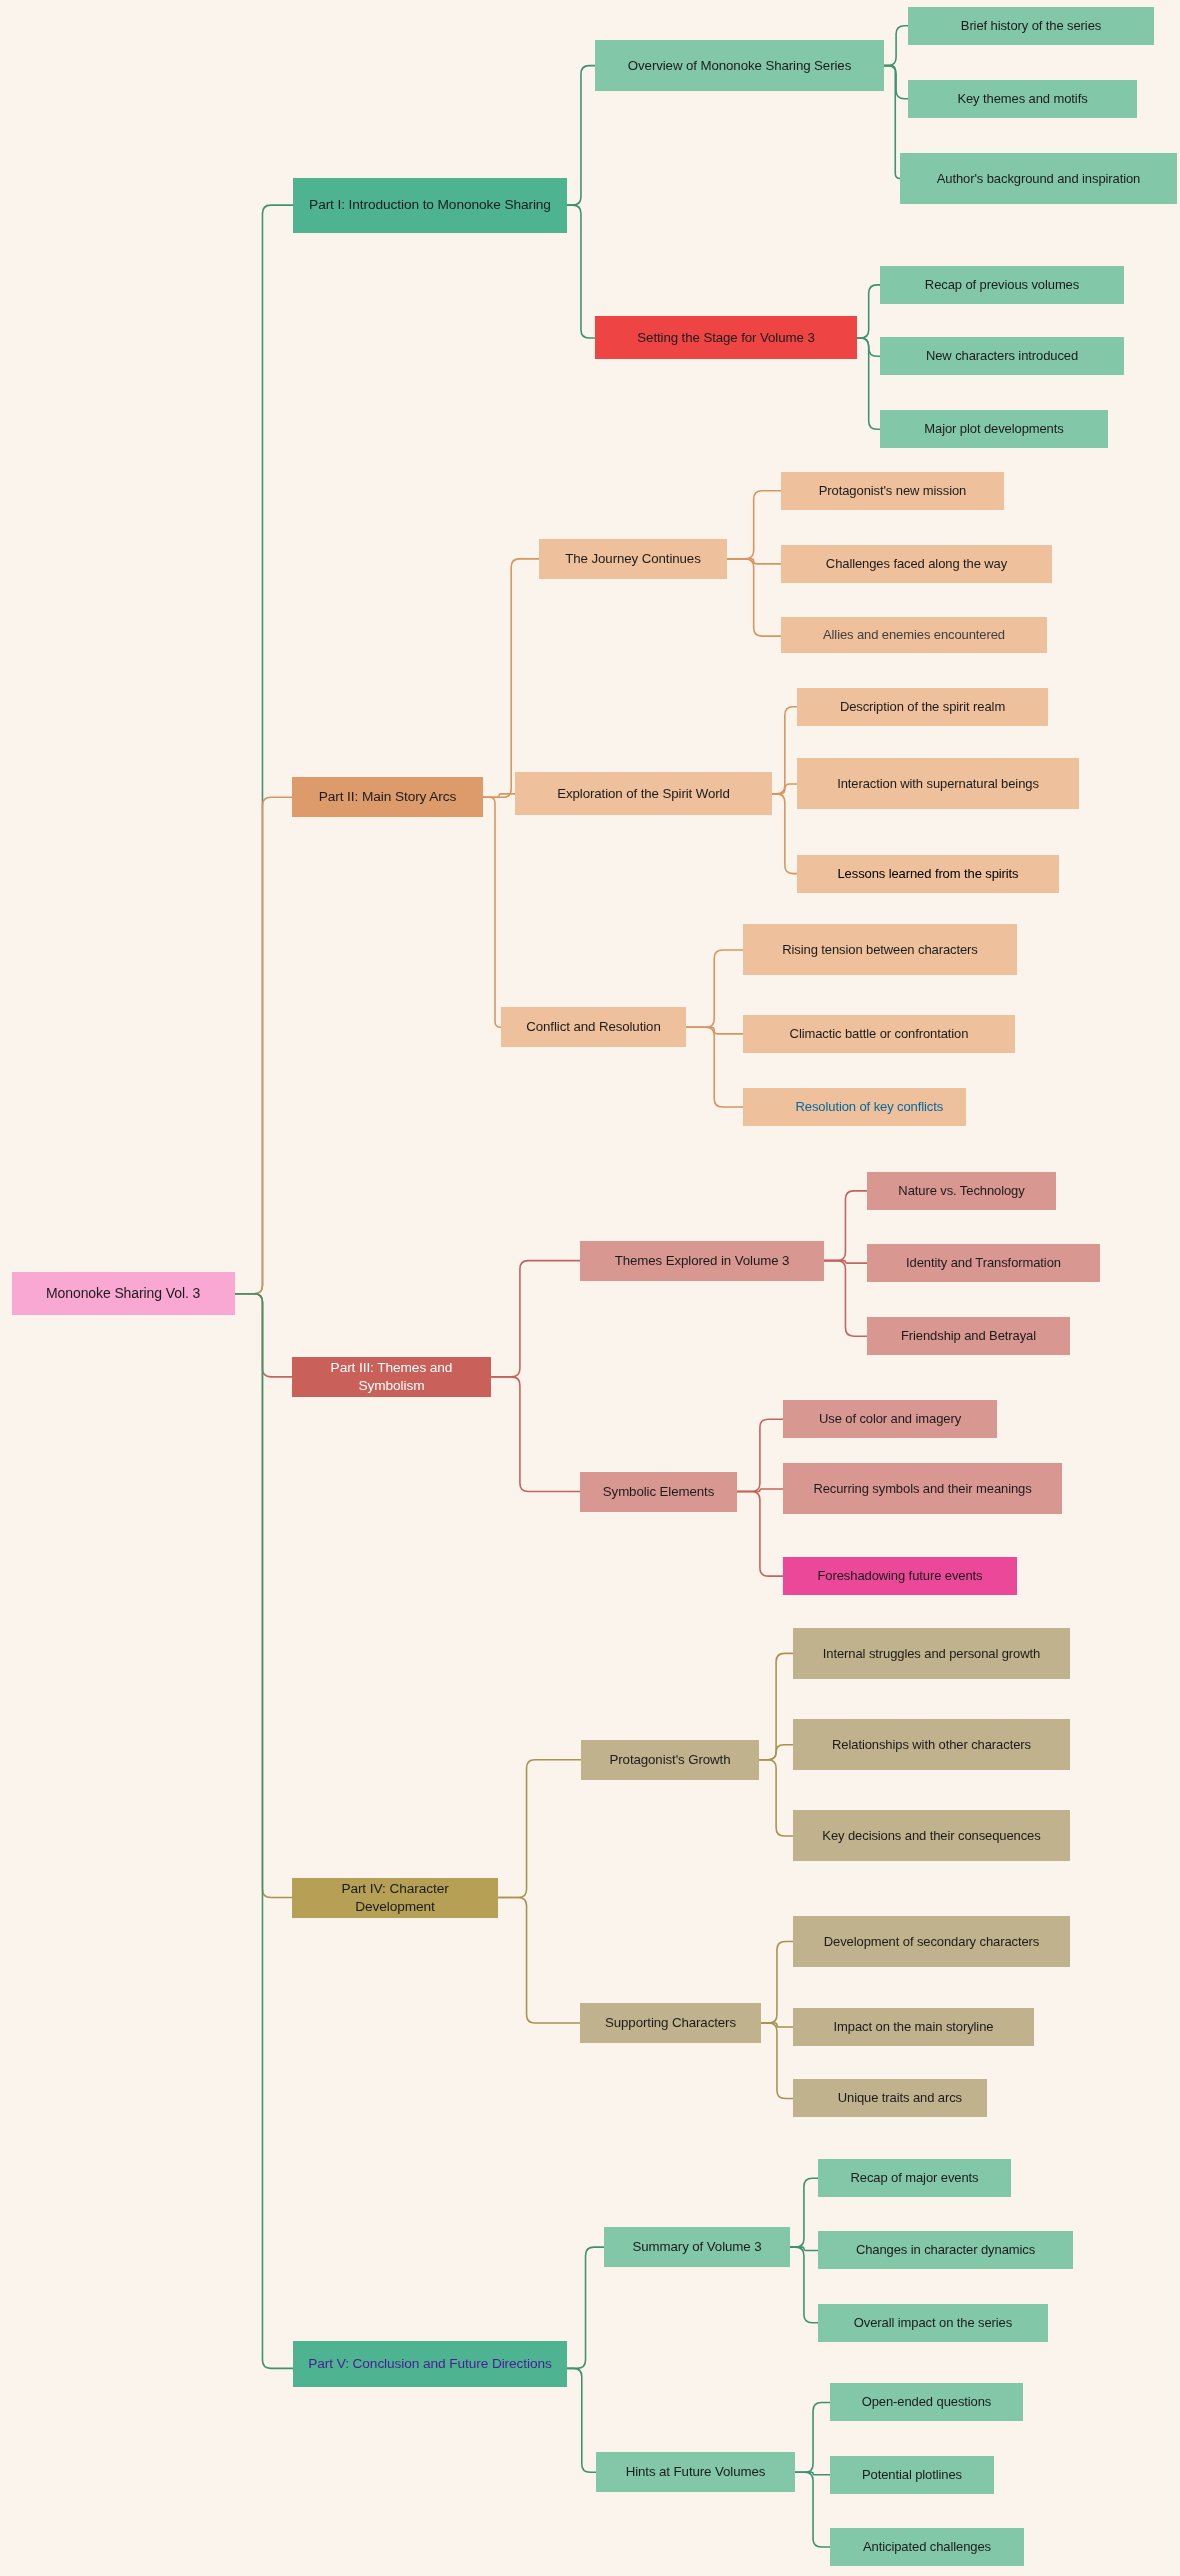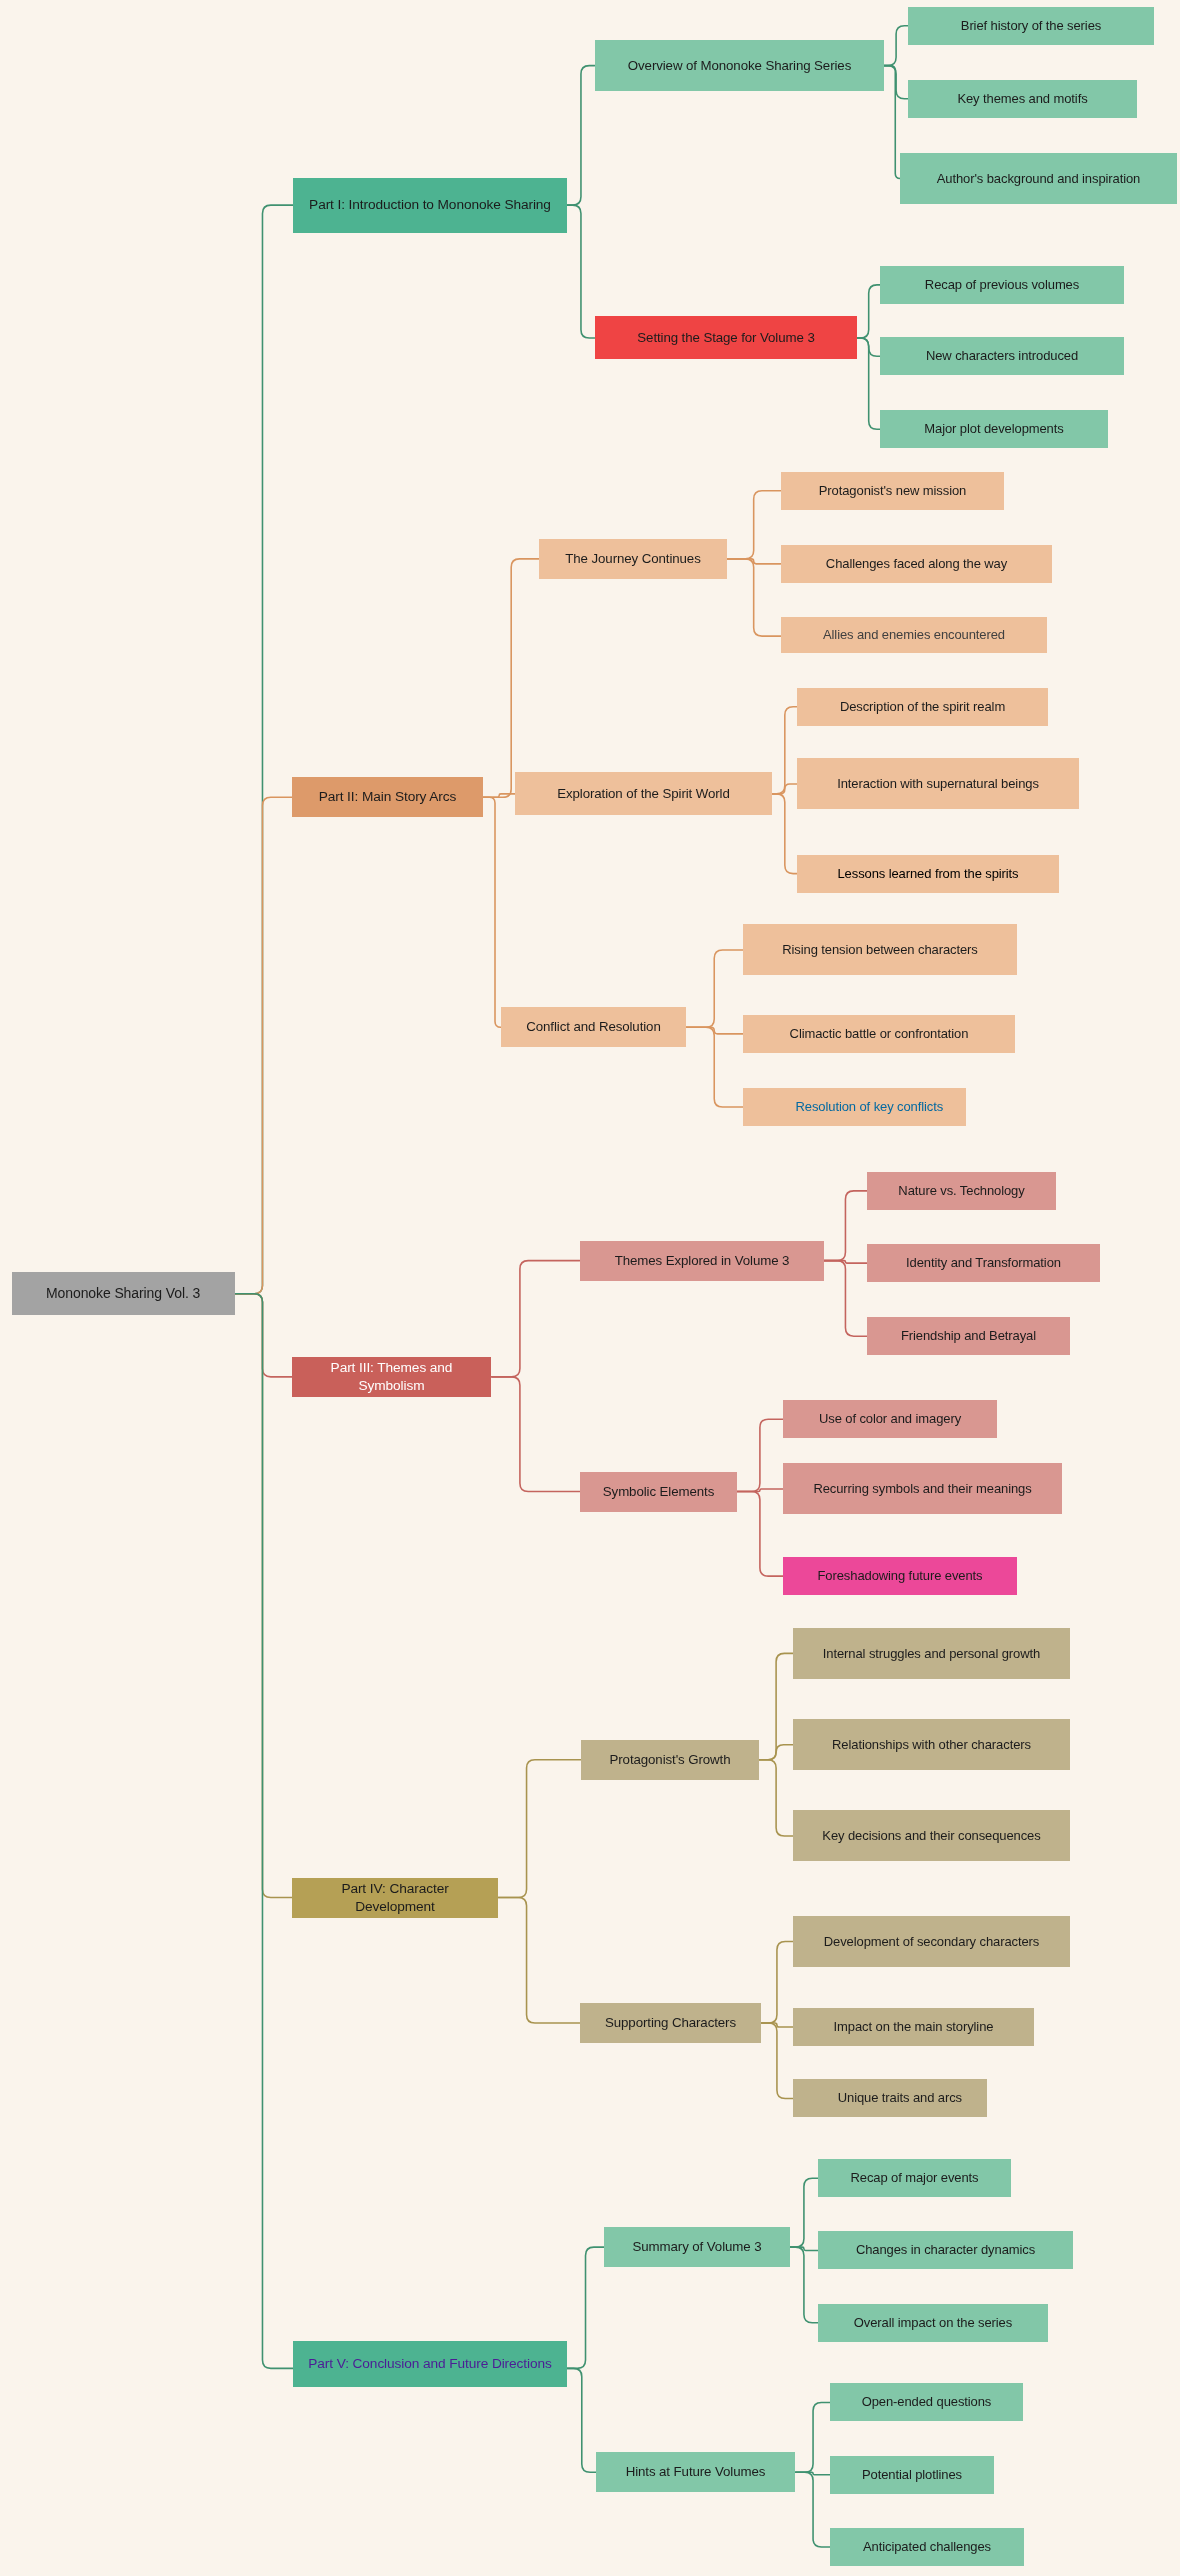--- a/index.html
+++ b/index.html
@@ -102,21 +102,21 @@
       <path d="M 683 2852 L 695 2852 Q 705 2852 705 2842 L 705 2716 Q 705 2706 715 2706 L 727 2706" fill="none" stroke="#3f9170" stroke-width="1.9" stroke-linecap="round"></path>
       <path d="M 951 2706 L 958 2706 Q 968 2706 968 2696 L 968 2633 Q 968 2623 978 2623 L 985 2623" fill="none" stroke="#3f9170" stroke-width="1.9" stroke-linecap="round"></path>
       <path d="M 951 2706 L 966 2706 Q 968 2706 968 2708 L 968 2708 Q 968 2710 970 2710 L 985 2710" fill="none" stroke="#3f9170" stroke-width="1.9" stroke-linecap="round"></path>
       <path d="M 951 2706 L 958 2706 Q 968 2706 968 2716 L 968 2787 Q 968 2797 978 2797 L 985 2797" fill="none" stroke="#3f9170" stroke-width="1.9" stroke-linecap="round"></path>
       <path d="M 683 2852 L 690.5 2852 Q 700.5 2852 700.5 2862 L 700.5 2967 Q 700.5 2977 710.5 2977 L 718 2977" fill="none" stroke="#3f9170" stroke-width="1.9" stroke-linecap="round"></path>
       <path d="M 958 2977 L 969 2977 Q 979 2977 979 2967 L 979 2903 Q 979 2893 989 2893 L 1000 2893" fill="none" stroke="#3f9170" stroke-width="1.9" stroke-linecap="round"></path>
       <path d="M 958 2977 L 977.5 2977 Q 979 2977 979 2978.5 L 979 2978.5 Q 979 2980 980.5 2980 L 1000 2980" fill="none" stroke="#3f9170" stroke-width="1.9" stroke-linecap="round"></path>
       <path d="M 958 2977 L 969 2977 Q 979 2977 979 2987 L 979 3057 Q 979 3067 989 3067 L 1000 3067" fill="none" stroke="#3f9170" stroke-width="1.9" stroke-linecap="round"></path>
     </svg>
   <div id="node-layer">
-      <div class="node root" style="left: 11.6px; top: 1272px; width: 223px; height: 43px; background: #a3a3a3; color: rgb(28, 28, 28);">Mononoke Sharing Vol. 3</div>
+      <div class="node root" style="left: 11.6px; top: 1272px; width: 223px; height: 43px; background: #f9a8d4; color: rgb(28, 28, 28);">Mononoke Sharing Vol. 3</div>
       <div class="node lvl1" style="left: 293px; top: 178px; width: 274px; height: 55px; background: rgb(77, 179, 145); color: rgb(28, 28, 28);">Part I: Introduction to Mononoke Sharing</div>
       <div class="node lvl2" style="left: 595px; top: 40px; width: 289px; height: 51px; background: rgb(130, 199, 168); color: rgb(28, 28, 28);">Overview of Mononoke Sharing Series</div>
       <div class="node lvl3" style="left: 908px; top: 6.6px; width: 246px; height: 38px; background: rgb(130, 199, 168); color: rgb(28, 28, 28);">Brief history of the series</div>
       <div class="node lvl3" style="left: 908px; top: 80px; width: 229px; height: 38px; background: rgb(130, 199, 168); color: rgb(28, 28, 28);">Key themes and motifs</div>
       <div class="node lvl3" style="left: 900px; top: 153px; width: 277px; height: 51px; background: rgb(130, 199, 168); color: rgb(28, 28, 28);">Author's background and inspiration</div>
       <div class="node lvl2" style="left: 595px; top: 316px; width: 262px; height: 43px; background: #ef4444; color: rgb(28, 28, 28);">Setting the Stage for Volume 3</div>
       <div class="node lvl3" style="left: 880px; top: 266px; width: 244px; height: 38px; background: rgb(130, 199, 168); color: rgb(28, 28, 28);">Recap of previous volumes</div>
       <div class="node lvl3" style="left: 880px; top: 337px; width: 244px; height: 38px; background: rgb(130, 199, 168); color: rgb(28, 28, 28);">New characters introduced</div>
       <div class="node lvl3" style="left: 880px; top: 410px; width: 228px; height: 38px; background: rgb(130, 199, 168); color: rgb(28, 28, 28);">Major plot developments</div>
       <div class="node lvl1" style="left: 292px; top: 777px; width: 191px; height: 40px; background: rgb(221, 154, 106); color: rgb(28, 28, 28);">Part II: Main Story Arcs</div>

